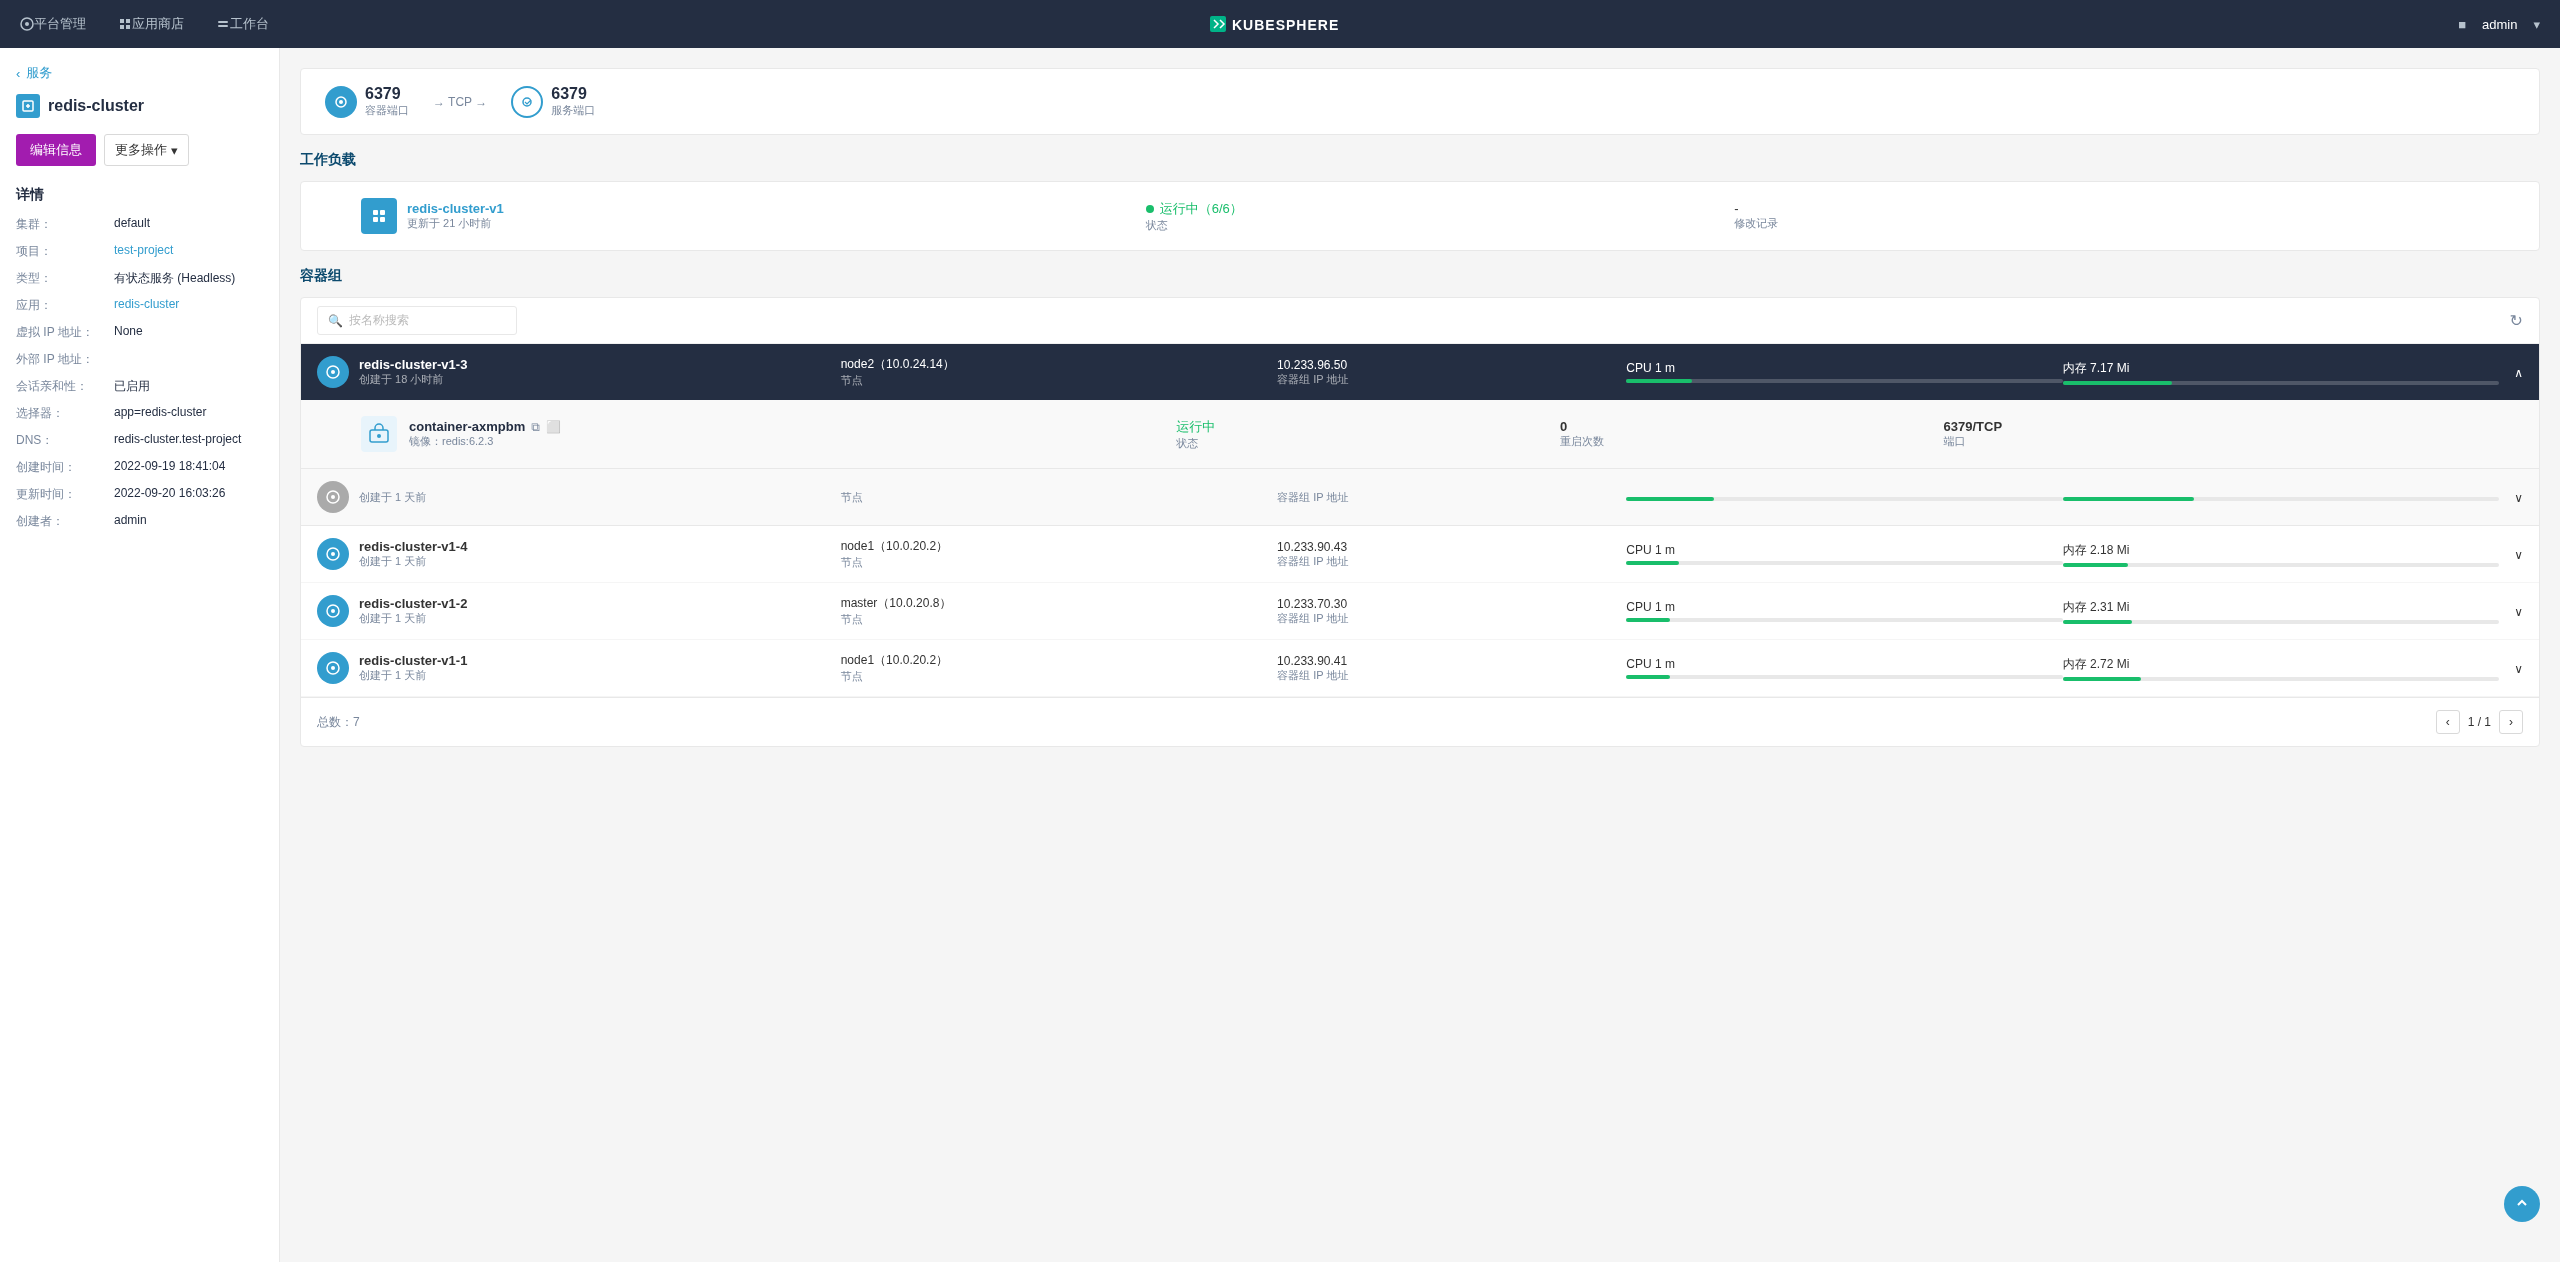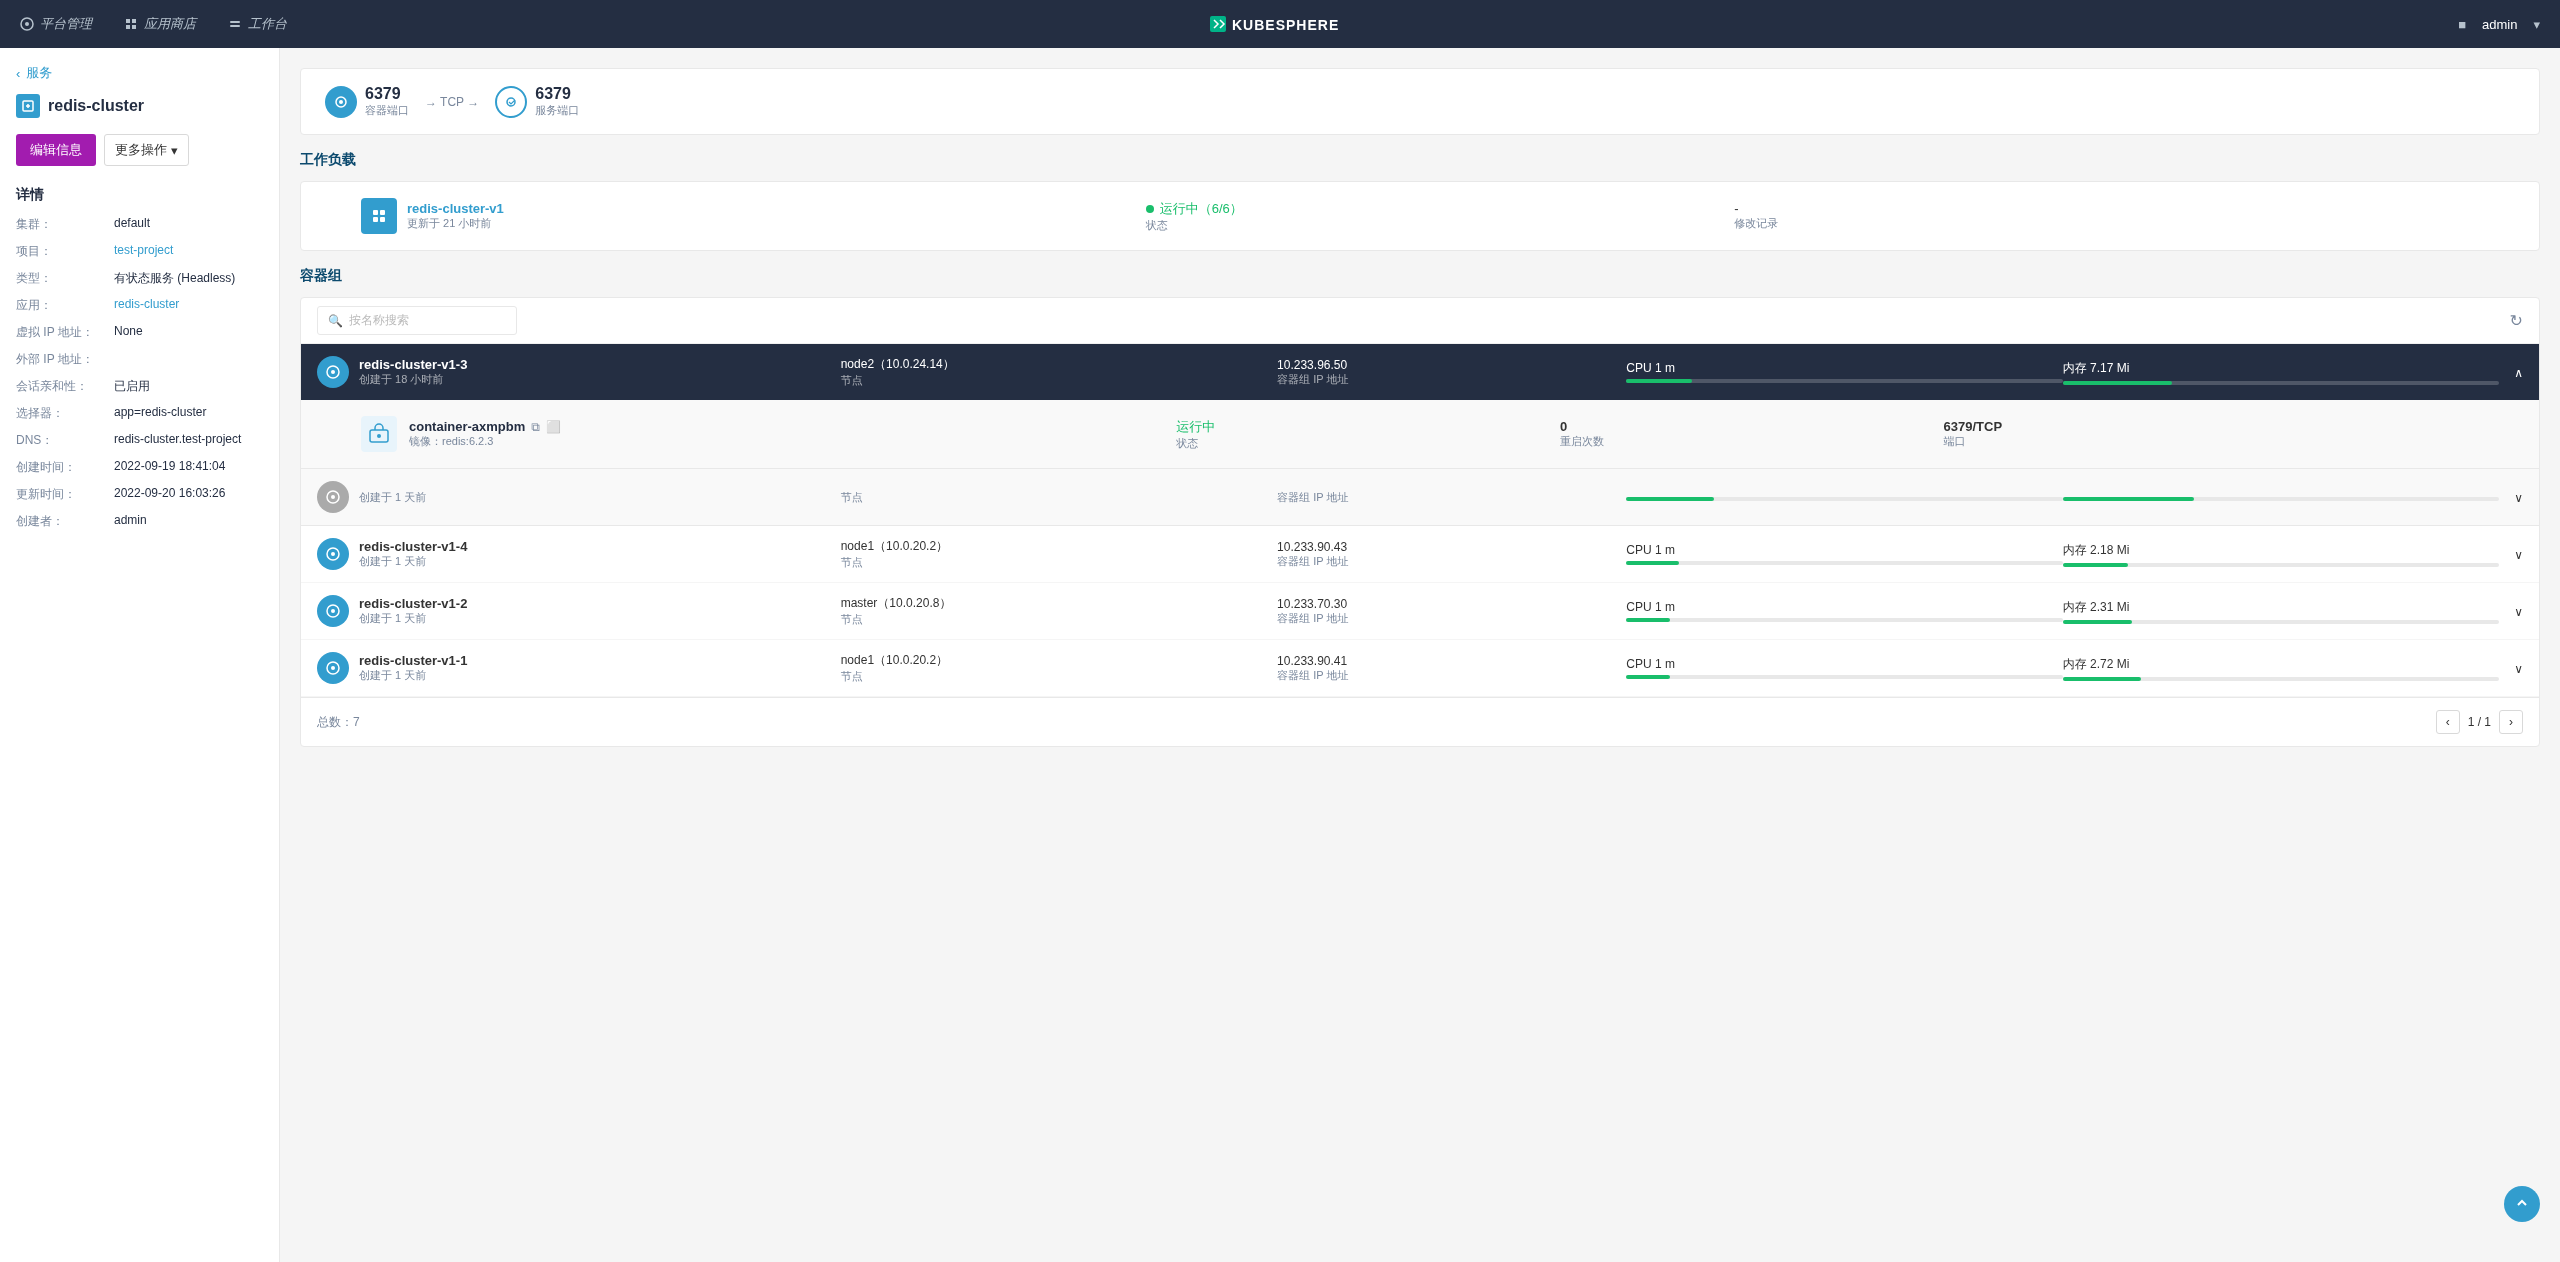--- a/index.html
+++ b/index.html
@@ -11,21 +11,21 @@
       background: #242e42;
       display: flex;
       align-items: center;
       justify-content: space-between;
       padding: 0 20px;
       position: fixed;
       top: 0; left: 0; right: 0;
       z-index: 100;
     }
     .top-nav-left { display: flex; align-items: center; gap: 32px; }
-    .top-nav-item { display: flex; align-items: center; gap: 6px; color: #b6c2cd; font-size: 13px; cursor: pointer; font-style: italic; }
+    .top-nav-item { display: flex; align-items: center; color: #b6c2cd; font-size: 13px; cursor: pointer; }
     .nav-logo { display: flex; align-items: center; position: absolute; left: 50%; transform: translateX(-50%); }
     .nav-logo svg { width: 140px; height: 28px; }
     .top-nav-right { display: flex; align-items: center; gap: 16px; color: #b6c2cd; font-size: 13px; }
     .admin-name { color: #fff; }
     
     
     .layout { display: flex; margin-top: 48px; height: calc(100vh - 48px); }
     
     
     .sidebar {
@@ -60,21 +60,21 @@
       line-height: 1.8;
     }
     
     
     .main-content { flex: 1; overflow-y: auto; padding: 20px; background: #f5f5f5; }
     
     
     .card { background: #fff; border-radius: 4px; border: 1px solid #e8e8e8; margin-bottom: 16px; }
     
     
-    .port-section { padding: 16px 24px; display: flex; align-items: center; gap: 16px; }
+    .port-section { padding: 16px 24px; display: flex; align-items: center; gap: 24px; }
     .port-item { display: flex; align-items: center; gap: 8px; }
     .port-circle { width: 32px; height: 32px; border-radius: 50%; background: #329dce; display: flex; align-items: center; justify-content: center; }
     .port-circle-outline { width: 32px; height: 32px; border-radius: 50%; border: 2px solid #329dce; display: flex; align-items: center; justify-content: center; }
     .port-number { font-size: 16px; font-weight: 600; color: #242e42; }
     .port-label { font-size: 11px; color: #79879c; }
     .port-arrow { color: #79879c; font-size: 12px; }
     
     
     .section-title { font-size: 14px; font-weight: 600; color: #0c4a6e; margin-bottom: 12px; }
     

